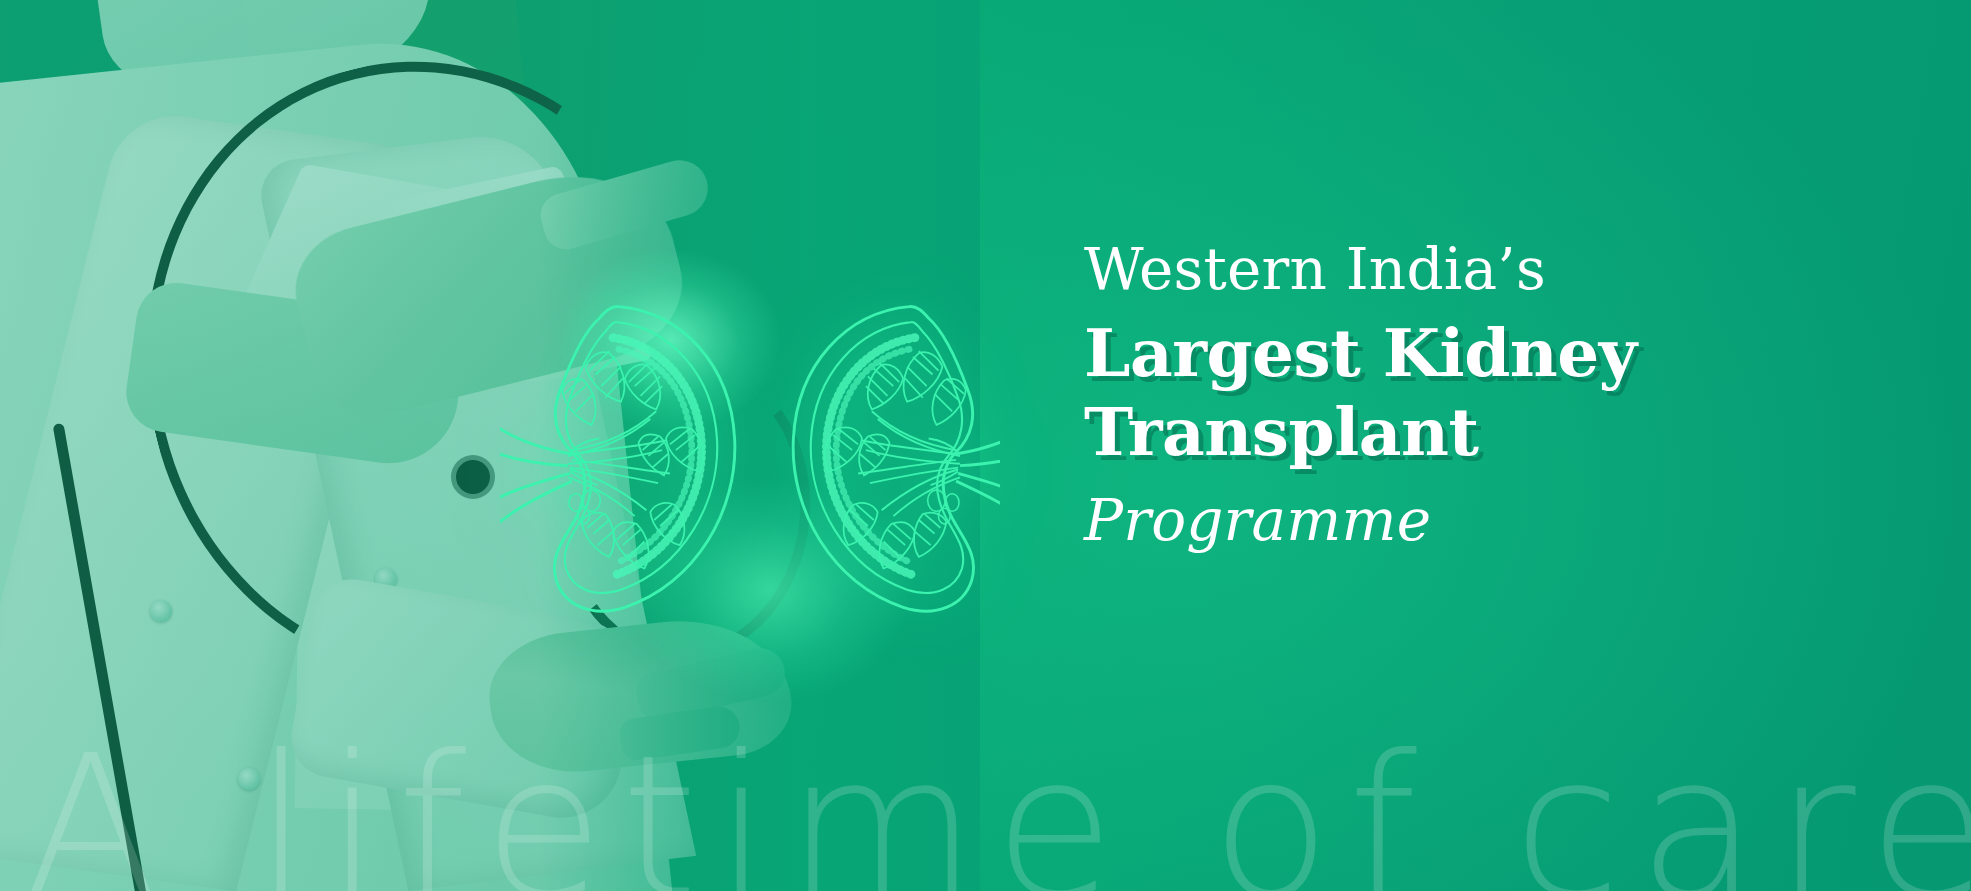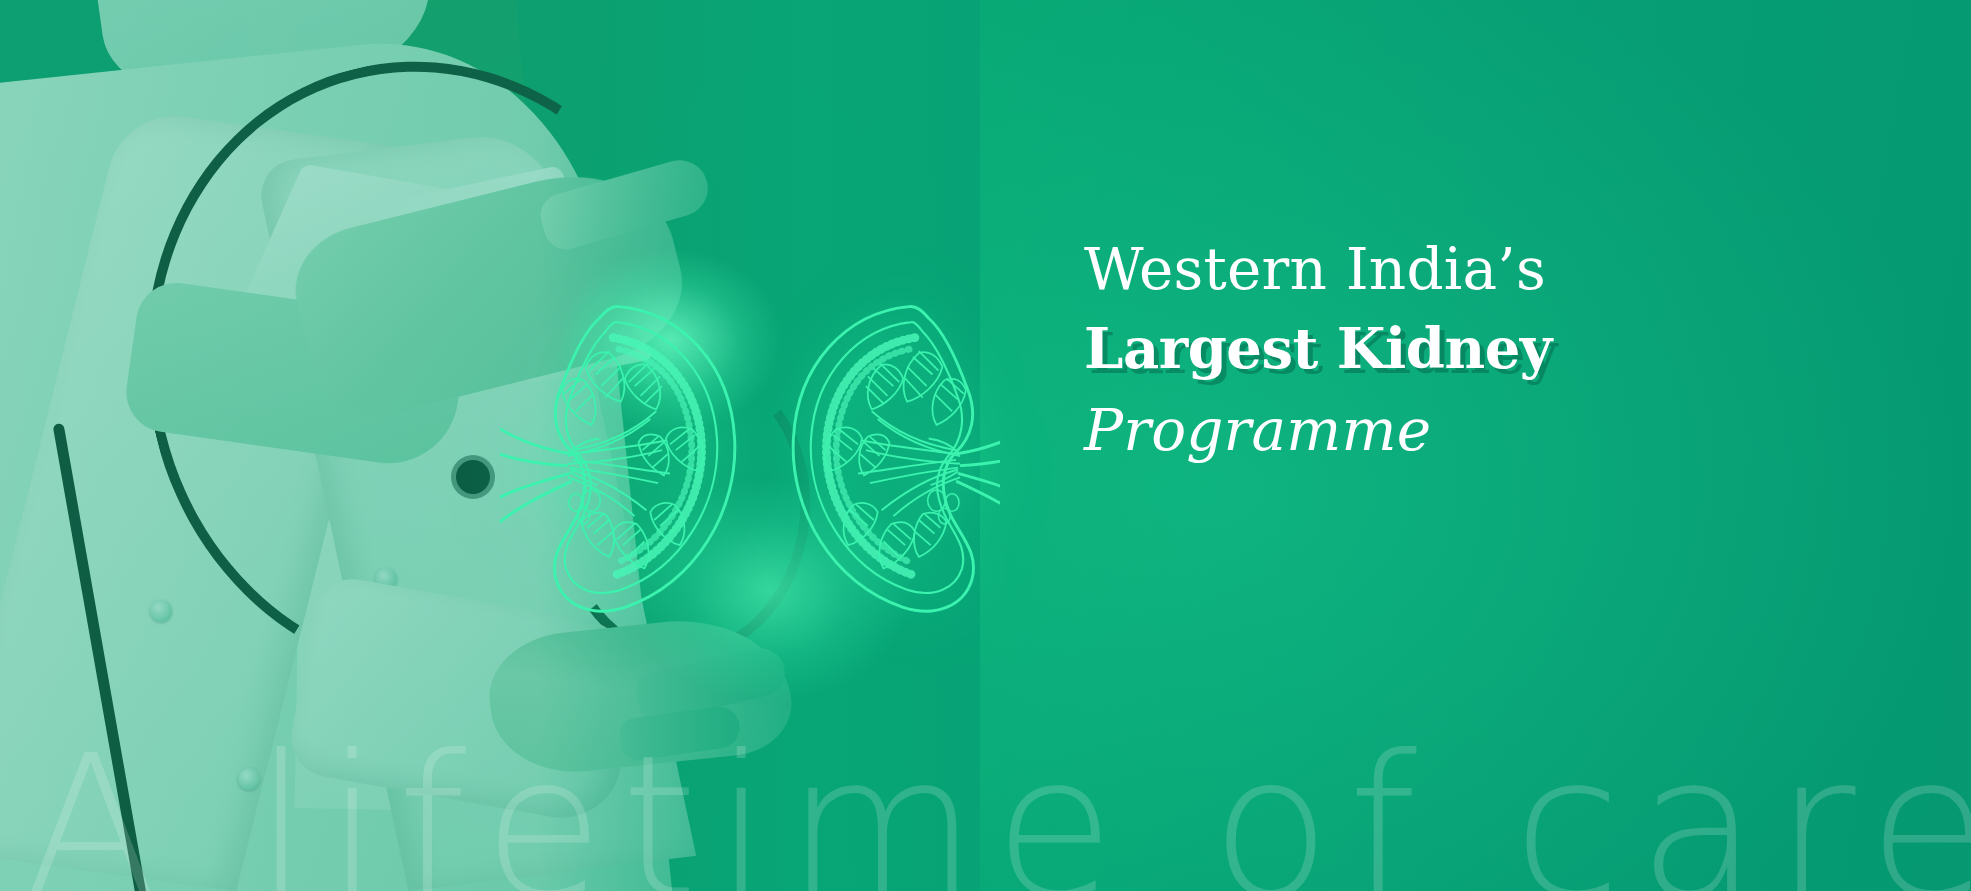--- a/index.html
+++ b/index.html
@@ -241,21 +241,21 @@
     line-height:1.0;
     color:#ffffff;
     letter-spacing:.2px;
     white-space:nowrap;
   }
   .line-top{ margin-bottom:22px; }
   .line-bot{ margin-top:24px;font-style:italic; }
   .line-big{
     font-family:"DejaVu Serif", serif;
     font-weight:700;
-    font-size:56px;
+    font-size:66px;
     line-height:1.02;
     color:#ffffff;
     letter-spacing:-0.5px;
     white-space:nowrap;
     text-shadow:5px 5px 0 rgba(3,110,80,.55);
   }
   .line-big.second{ margin-top:12px; }
 
   
   .watermark{
@@ -388,18 +388,19 @@
         <use href="#kidney-shape"></use>
       </g>
     </svg>
   </div>
 
   <div class="glow-center"></div>
 
   <div class="copy">
     <div class="line-sub line-top">Western India’s</div>
     <div class="line-big">Largest Kidney</div>
+    <div class="line-big second">Transplant</div>
     <div class="line-sub line-bot">Programme</div>
   </div>
 
   <div class="watermark">A lifetime of care</div>
 
 </div>
 
 </body></html>

